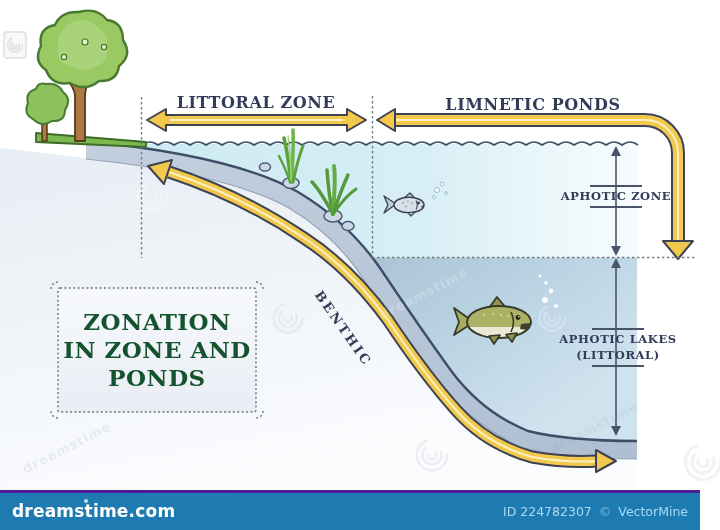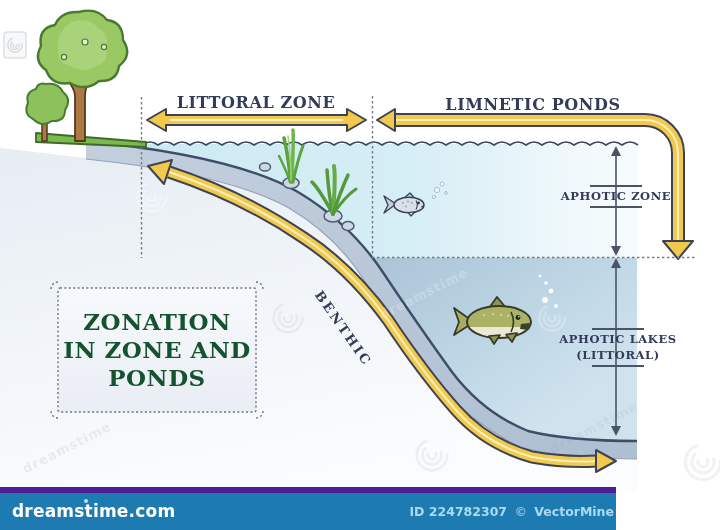--- a/index.html
+++ b/index.html
@@ -8,25 +8,25 @@
   .lbl{position:absolute;color:#323b58;font-weight:bold;letter-spacing:.6px;
        font-size:16px;text-align:center;line-height:1.15;white-space:nowrap;}
   .measure-label{display:flex;flex-direction:column;align-items:center;gap:3px;font-size:11.5px;}
   .measure-rule{width:52px;height:0;border-top:2px solid #4a5468;}
   #benthic-label{transform:rotate(55deg);transform-origin:center;font-size:13px;letter-spacing:2.5px;}
   #title-text{position:absolute;left:58px;top:288px;width:198px;height:124px;
       display:flex;flex-direction:column;align-items:center;justify-content:center;
       color:#14532d;font-weight:bold;font-size:23px;line-height:28px;letter-spacing:.5px;}
   .wm-text{position:absolute;font-family:"DejaVu Sans",sans-serif;font-weight:bold;
       font-size:13px;transform:rotate(-27deg);color:#848b94;opacity:.13;letter-spacing:1px;}
-  #footer-bar{position:absolute;left:0;bottom:0;width:616px;height:37px;background:#1e7bb1;
-      border-top:6px solid #4c1d95;font-family:"DejaVu Sans",sans-serif;}
+  #footer-bar{position:absolute;left:0;bottom:0;width:700px;height:37px;background:#1e7bb1;
+      border-top:3px solid #4c1d95;font-family:"DejaVu Sans",sans-serif;}
   #footer-logo{position:absolute;left:12px;top:8px;color:#ffffff;font-size:17px;font-weight:bold;letter-spacing:.2px;}
   #logo-dot{position:absolute;left:84px;top:6px;width:4px;height:4px;border-radius:50%;background:#bfe3f5;}
-  #footer-credit{position:absolute;right:2px;top:11px;font-size:12.5px;font-weight:bold;color:#a9daf2;margin-left:44px;}
+  #footer-credit{position:absolute;right:12px;top:11px;font-size:12.5px;font-weight:normal;color:#a9daf2;margin-left:44px;}
   #footer-credit .sep{opacity:.7;padding:0 3px;}
 </style>
 </head>
 <body>
 
 <div id="stage">
 
 <svg width="720" height="492" viewBox="0 0 720 492" xmlns="http://www.w3.org/2000/svg">
   <defs>
     <linearGradient id="photicGrad" x1="0" y1="0" x2="1" y2="0">

